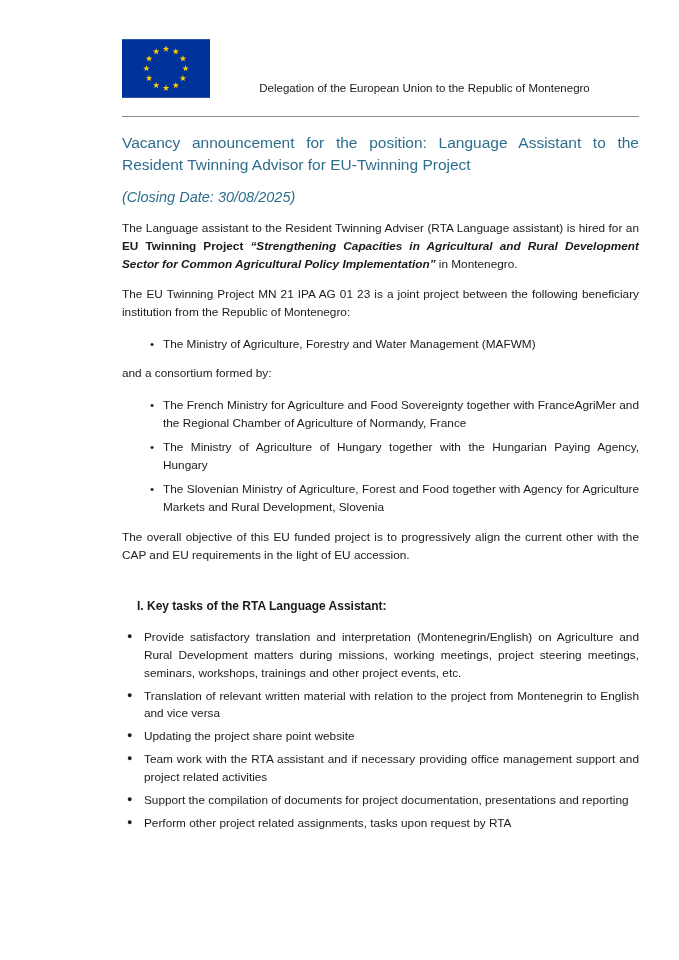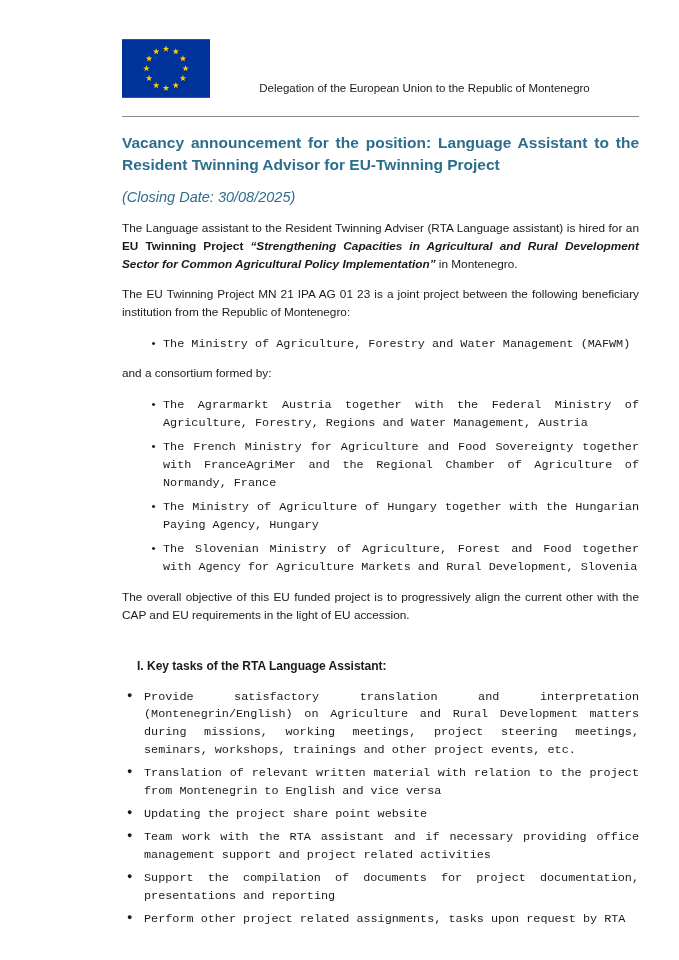--- a/index.html
+++ b/index.html
@@ -38,21 +38,21 @@
     line-height:1.2;
     padding-bottom:2px;
   }
   .header-rule{
     border:none;
     border-top:1px solid var(--rule-color);
     margin:0 0 15px 0;
   }
   .doc-title{
     font-size:15.5px;
-    font-weight:700;
+    font-weight:400;
     color:var(--title-color);
     margin:0 0 12px 0;
     line-height:1.45;
     text-align:justify;
   }
   .closing-date{
     font-size:14.5px;
     font-weight:400;
     color:var(--title-color);
     margin:0 0 15px 0;
@@ -61,21 +61,20 @@
   .body-par{
     font-size:11.8px;
     line-height:1.52;
     margin:0 0 12px 0;
     text-align:justify;
   }
   ul.bullet-list{
     list-style:none;
     margin:0 0 12px 0;
     padding:0;
-    font-family:Liberation Mono, monospace;
   }
   ul.lvl2{padding-left:41px;margin-top:14px;}
   ul.lvl2 li{
     position:relative;
     font-size:11.8px;
     line-height:1.52;
     margin-bottom:6px;
     text-align:justify;
   }
   ul.lvl2 li::before{
@@ -147,21 +146,20 @@
 
   <p class="body-par">The EU Twinning Project MN 21 IPA AG 01 23 is a joint project between the following beneficiary institution from the Republic of Montenegro:</p>
 
   <ul class="bullet-list lvl2">
       <li>The Ministry of Agriculture, Forestry and Water Management (MAFWM)</li>
     </ul>
 
   <p class="body-par">and a consortium formed by:</p>
 
   <ul class="bullet-list lvl2">
-      <li>The Agrarmarkt Austria together with the Federal Ministry of Agriculture, Forestry, Regions and Water Management, Austria</li>
       <li>The French Ministry for Agriculture and Food Sovereignty together with FranceAgriMer and the Regional Chamber of Agriculture of Normandy, France</li>
       <li>The Ministry of Agriculture of Hungary together with the Hungarian Paying Agency, Hungary</li>
       <li>The Slovenian Ministry of Agriculture, Forest and Food together with Agency for Agriculture Markets and Rural Development, Slovenia</li>
     </ul>
 
   <p class="body-par">The overall objective of this EU funded project is to progressively align the current other with the CAP and EU requirements in the light of EU accession.</p>
 
   <h3 class="tasks-heading">I. Key tasks of the RTA Language Assistant:</h3>
 
   <ul class="bullet-list tasks">

